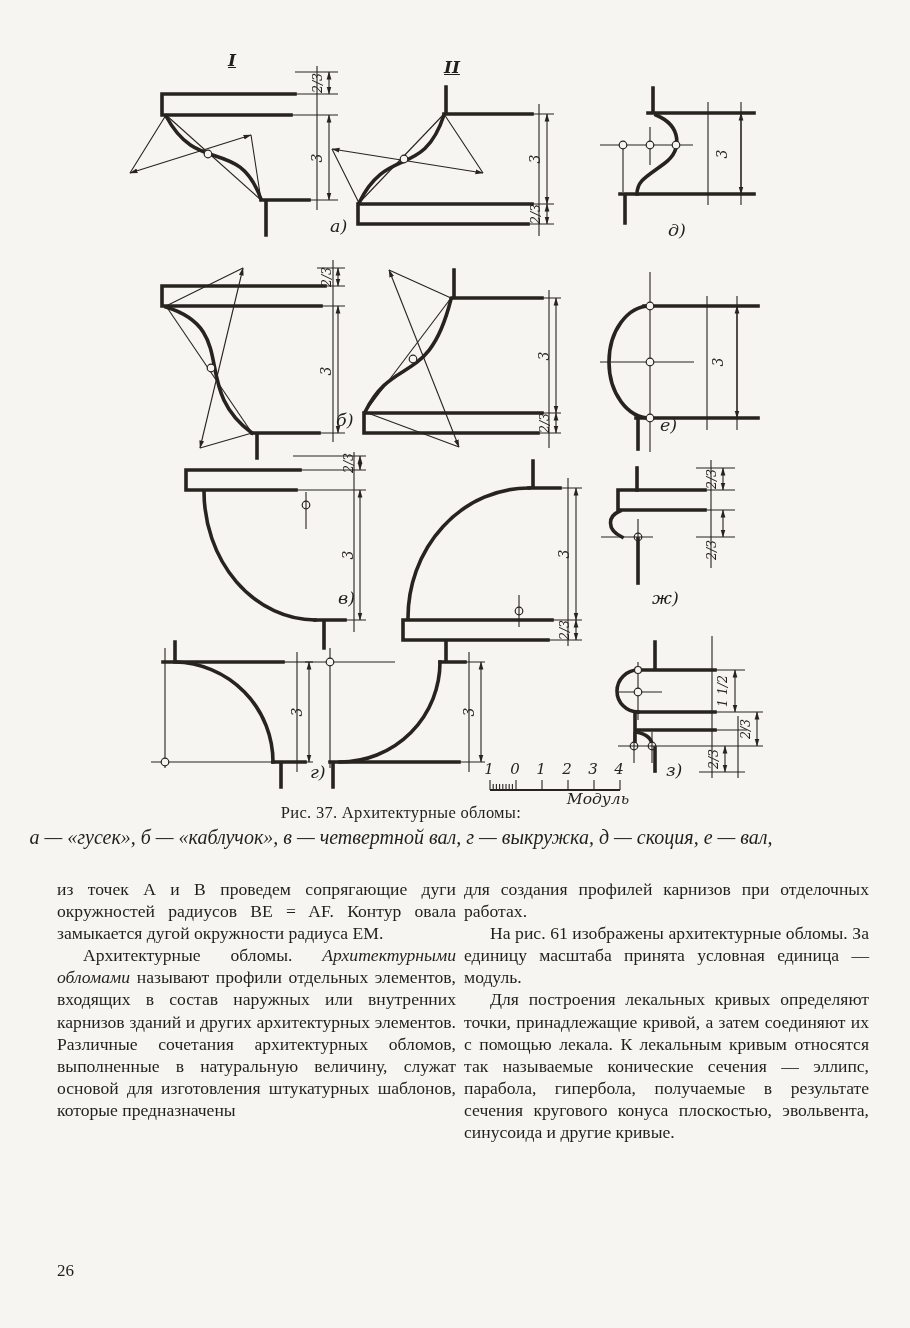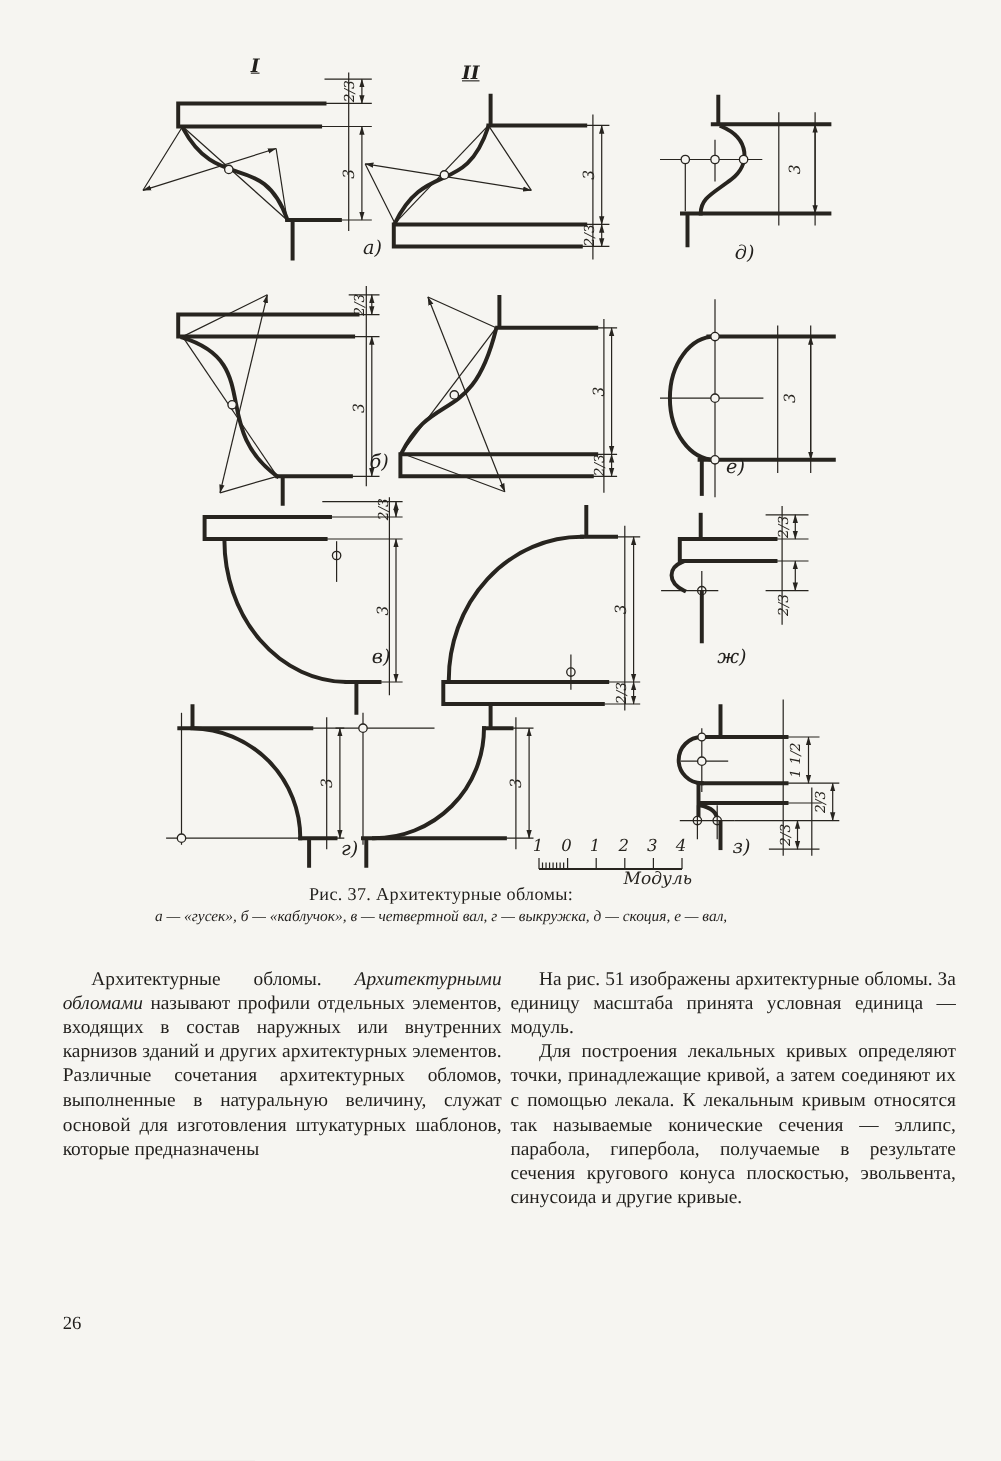--- a/index.html
+++ b/index.html
@@ -10,45 +10,45 @@
   .tk{stroke:#27241f;stroke-width:3.6;fill:none;stroke-linecap:square;}
   .tn{stroke:#27241f;stroke-width:1.1;fill:none;}
   .dl{stroke:#27241f;stroke-width:1.1;fill:none;}
   .ctr{fill:#f6f5f1;stroke:#27241f;stroke-width:1.2;}
   svg text{fill:#27241f;font-family:"DejaVu Serif",serif;font-style:italic;}
   .vlabel{position:absolute;font-family:"DejaVu Serif",serif;font-style:italic;font-weight:bold;
           font-size:17px;text-decoration:underline;}
   .plabel{position:absolute;font-family:"DejaVu Serif",serif;font-style:italic;font-size:17.5px;}
   .cap{position:absolute;left:0;width:802px;text-align:center;}
   .cap-title{font-size:16.5px;letter-spacing:.3px;}
-  .cap-sub{font-size:14px;font-style:italic;}
+  .cap-sub{font-size:20px;font-style:italic;}
   .col{position:absolute;text-align:justify;font-size:17.6px;line-height:22.1px;}
   .col p{margin:0;text-indent:26px;}
   .col p.noind{text-indent:0;}
   .lead{font-weight:normal;}
   .ital{font-style:italic;}
   p.sec-heading{font-weight:bold;text-align:center;text-indent:0;margin:11px 0 7px 0;font-size:17.8px;}
-  .pageno{position:absolute;left:57px;top:1193px;font-size:17px;}
+  .pageno{position:absolute;left:57px;top:1261px;font-size:17px;}
 </style>
 </head>
 <body>
 
 <svg width="0" height="0" style="position:absolute">
   <defs>
     <marker id="arw" markerWidth="9" markerHeight="7" refX="7.5" refY="3" orient="auto-start-reverse" markerUnits="userSpaceOnUse">
       <path d="M0,0.6 L8,3 L0,5.4 Z" fill="#27241f"></path>
     </marker>
   </defs>
 </svg>
 
 <div class="page">
   <div class="figure">
 
     <span class="vlabel" style="left:228px;top:50px">I</span>
-    <span class="vlabel" style="left:420px;top:57px">II</span>
+    <span class="vlabel" style="left:444px;top:57px">II</span>
 
     <svg class="panel" style="left:92px;top:52px" width="470" height="210">
       <g>
         <path class="tk" d="M70,42 H203 M70,42 V63 M73,63 H199"></path>
         <path class="tk" d="M74,64 C106,124 146,84 169,147"></path>
         <path class="tk" d="M169,148 H217 M174,148 V183"></path>
         <path class="tn" d="M74,63 L169,148"></path>
         <line class="dl" x1="38" y1="121" x2="159" y2="83" marker-start="url(#arw)" marker-end="url(#arw)"></line>
         <path class="tn" d="M74,63 L38,121 M169,148 L159,83"></path>
         <circle class="ctr" cx="116" cy="102" r="3.8"></circle>
@@ -249,22 +249,24 @@
     <span class="plabel" style="left:338px;top:588px">в)</span>
     <span class="plabel" style="left:652px;top:588px">ж)</span>
     <span class="plabel" style="left:310px;top:762px">г)</span>
     <span class="plabel" style="left:666px;top:760px">з)</span>
 
     <div class="cap cap-title" style="top:803px">Рис. 37. Архитектурные обломы:</div>
     <div class="cap cap-sub" style="top:826px">а — «гусек», б — «каблучок», в — четвертной вал, г — выкружка, д — скоция, е — вал,</div>
   </div>
 
   <div class="col" style="left:57px;top:878px;width:399px">
+    <p class="noind">из точек А и В проведем сопрягающие дуги окружностей радиусов BE = AF. Контур овала замыкается дугой окружности радиуса EM.</p>
     <p><span class="lead">Архитектурные обломы.</span><span class="ital"> Архитектурными обломами </span><span>называют профили отдельных элементов, входящих в состав наружных или внутренних карнизов зданий и других архитектурных элементов. Различные сочетания архитектурных обломов, выполненные в натуральную величину, служат основой для изготовления штукатурных шаблонов, которые предназначены</span></p>
   </div>
 
   <div class="col" style="left:464px;top:878px;width:405px">
-    <p>На рис. 51 изображены архитектурные обломы. За единицу масштаба принята условная единица — модуль.</p>
+    <p class="noind">для создания профилей карнизов при отделочных работах.</p>
+    <p>На рис. 61 изображены архитектурные обломы. За единицу масштаба принята условная единица — модуль.</p>
     <p>Для построения лекальных кривых определяют точки, принадлежащие кривой, а затем соединяют их с помощью лекала. К лекальным кривым относятся так называемые конические сечения — эллипс, парабола, гипербола, получаемые в результате сечения кругового конуса плоскостью, эвольвента, синусоида и другие кривые.</p>
   </div>
 
   <div class="pageno">26</div>
 </div>
 
 </body></html>

